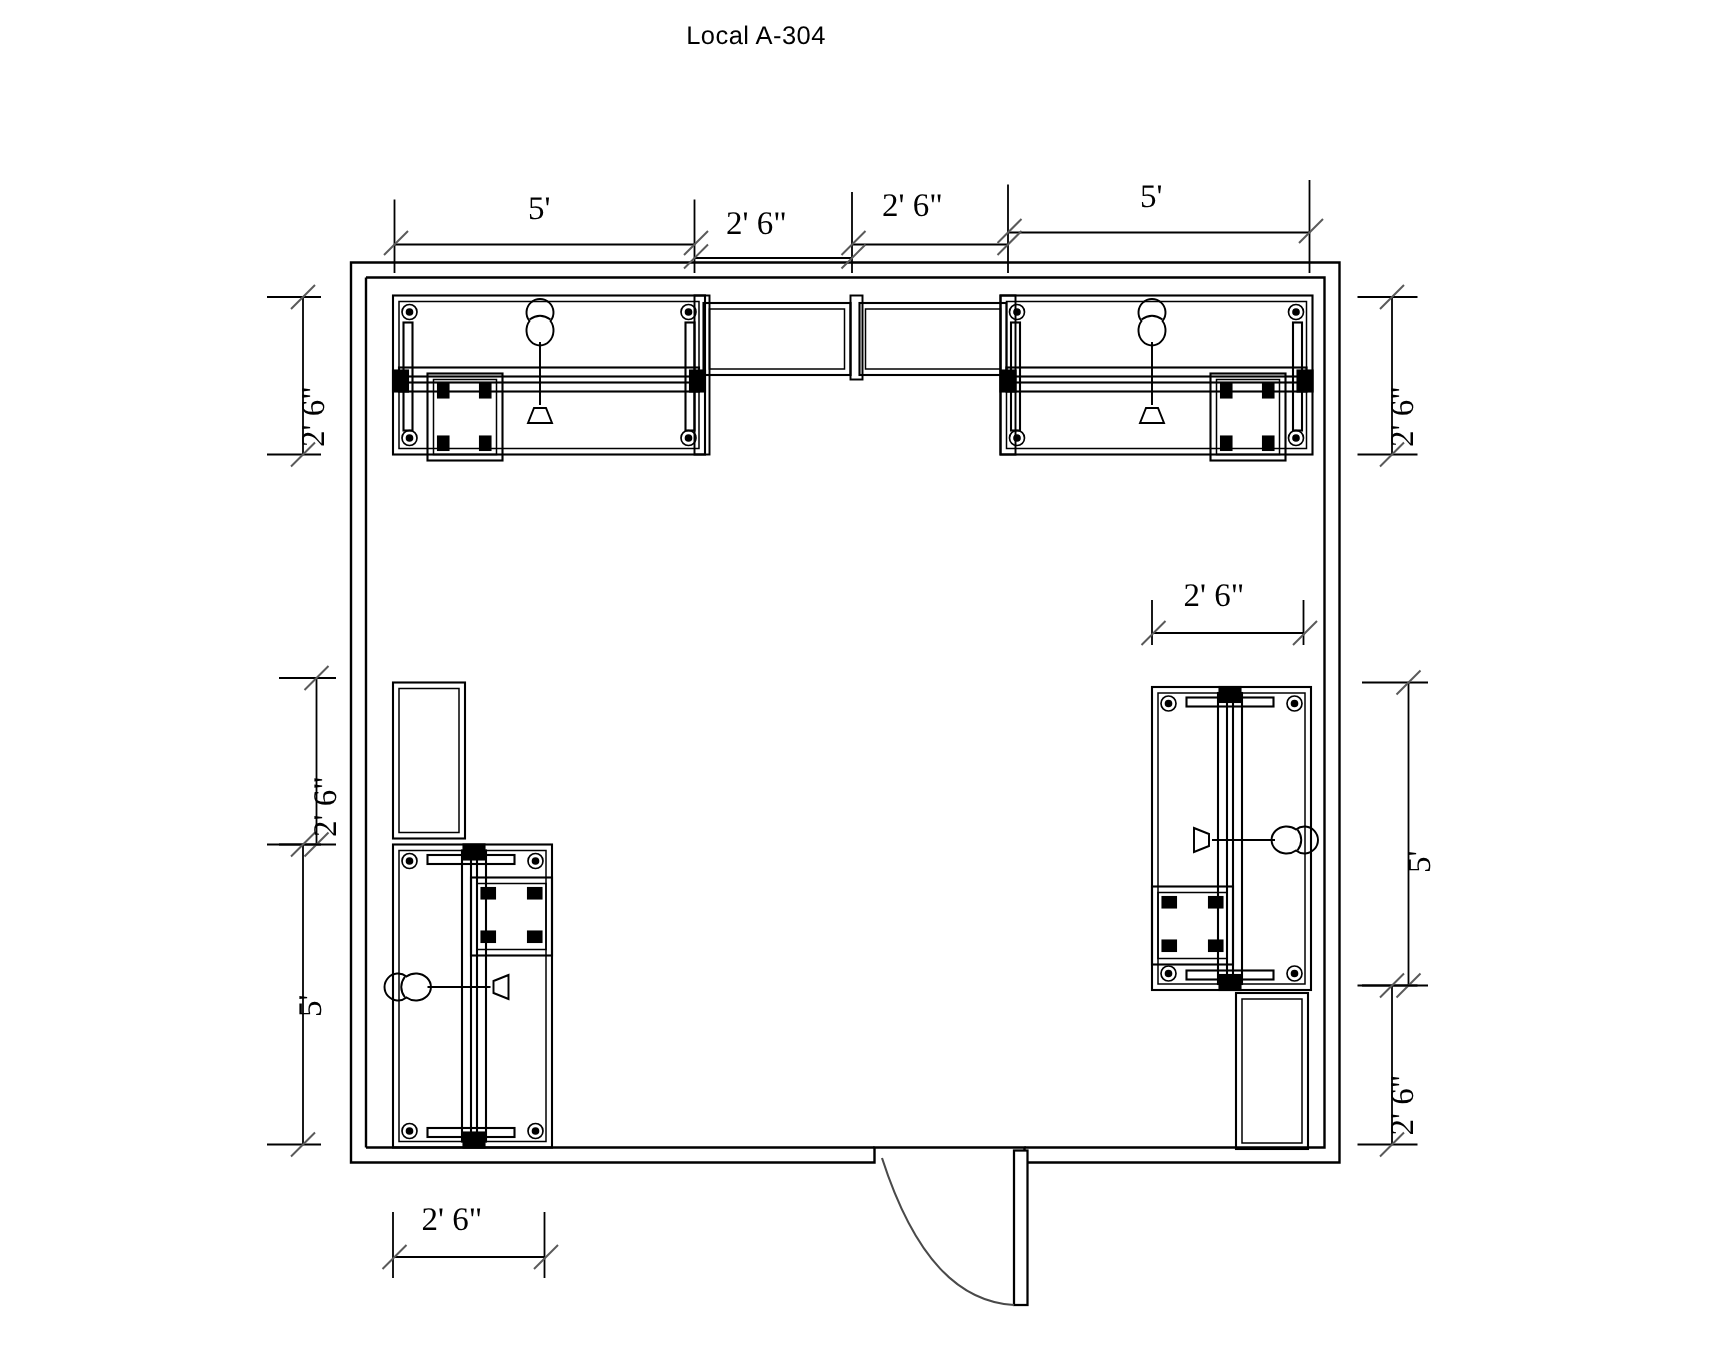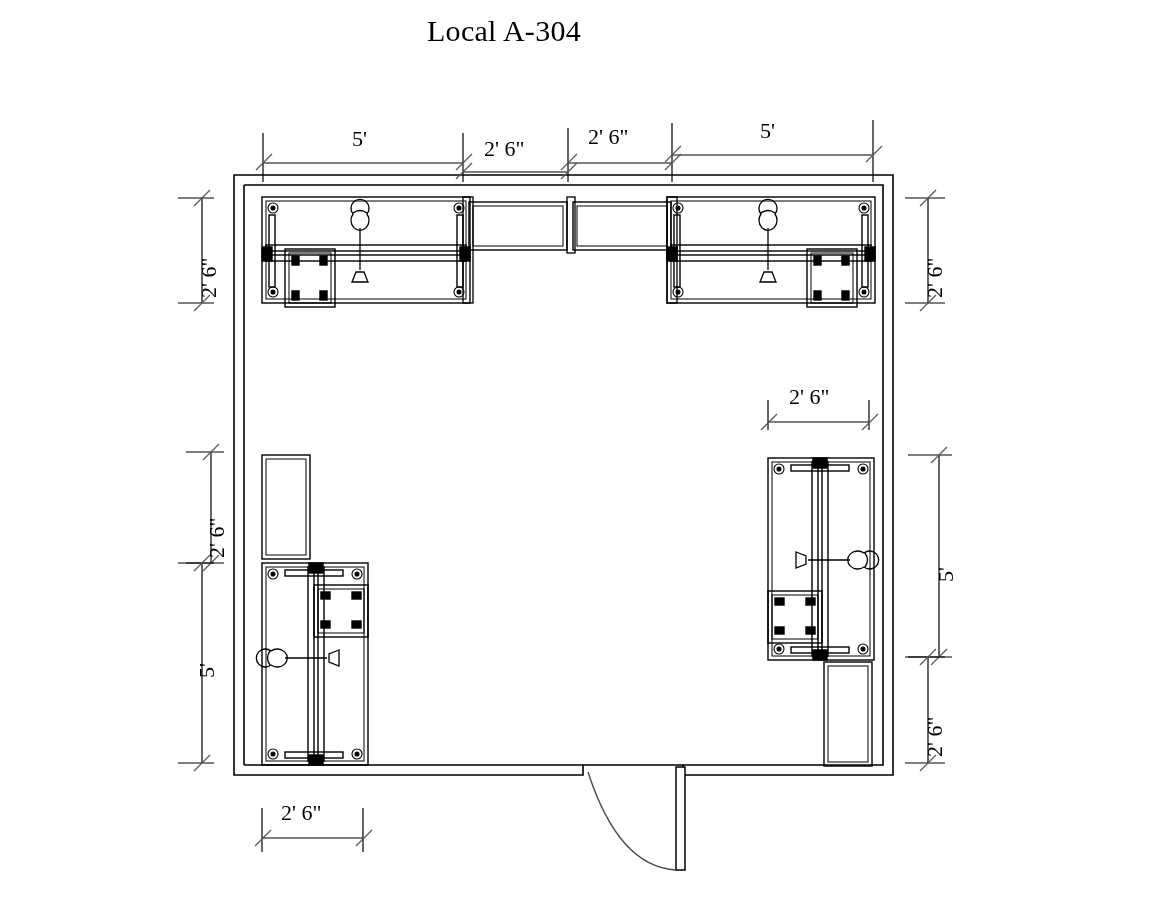--- a/index.html
+++ b/index.html
@@ -19,22 +19,22 @@
     width: 1156px;
     height: 897px;
     background: #ffffff;
   }
   #plan-title {
     position: absolute;
     left: 0;
     top: 14px;
     width: 1008px;
     text-align: center;
-    font-family: Liberation Serif, serif;
-    font-size: 30px;
+    font-family: Liberation Sans, sans-serif;
+    font-size: 17px;
     letter-spacing: 0.3px;
     color: #000000;
     white-space: nowrap;
   }
   #drawing {
     position: absolute;
     left: 0;
     top: 0;
   }
   .dim-label {

